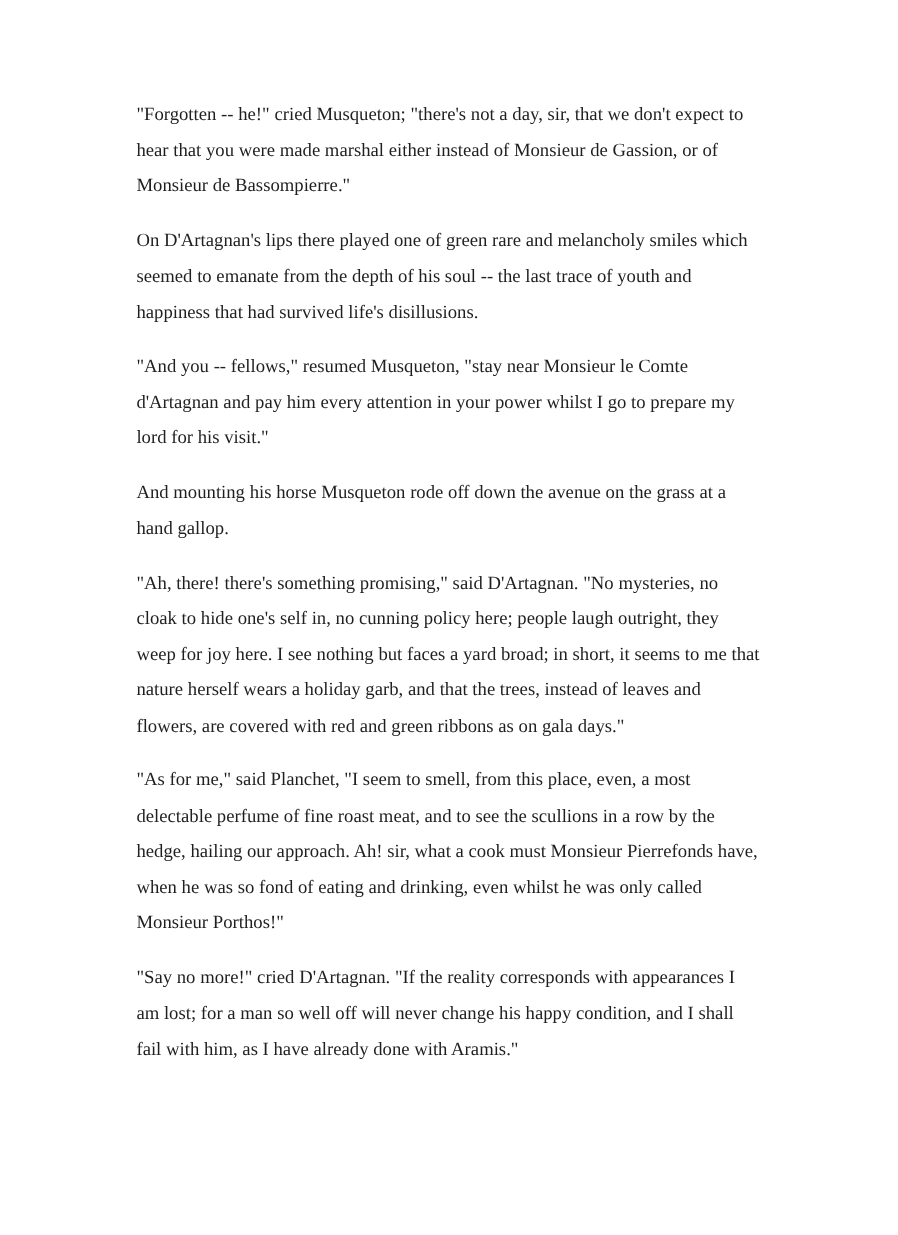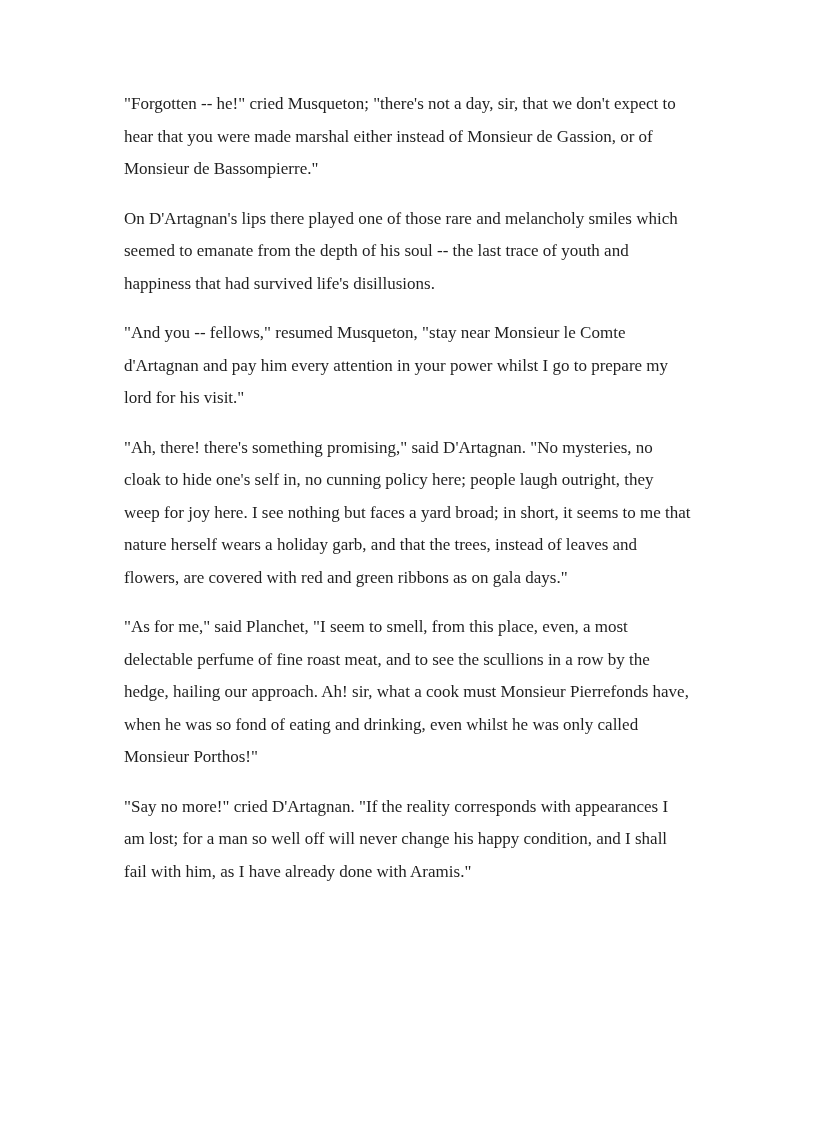--- a/index.html
+++ b/index.html
@@ -26,19 +26,20 @@
     margin: 0 0 17px 0;
     padding: 0;
   }
 </style>
 </head>
 <body>
 
 <div class="page">
   <div class="doc-body">
     <p>"Forgotten -- he!" cried Musqueton; "there's not a day, sir, that we don't expect to hear that you were made marshal either instead of Monsieur de Gassion, or of Monsieur de Bassompierre."</p>
-    <p>On D'Artagnan's lips there played one of those rare and melancholy smiles which seemed to emanate from the depth of his soul -- the last trace of youth and happiness that had survived life's disillusions.</p>
+    <p>On D'Artagnan's lips there played one of green rare and melancholy smiles which seemed to emanate from the depth of his soul -- the last trace of youth and happiness that had survived life's disillusions.</p>
     <p>"And you -- fellows," resumed Musqueton, "stay near Monsieur le Comte d'Artagnan and pay him every attention in your power whilst I go to prepare my lord for his visit."</p>
+    <p>And mounting his horse Musqueton rode off down the avenue on the grass at a hand gallop.</p>
     <p>"Ah, there! there's something promising," said D'Artagnan. "No mysteries, no cloak to hide one's self in, no cunning policy here; people laugh outright, they weep for joy here. I see nothing but faces a yard broad; in short, it seems to me that nature herself wears a holiday garb, and that the trees, instead of leaves and flowers, are covered with red and green ribbons as on gala days."</p>
     <p>"As for me," said Planchet, "I seem to smell, from this place, even, a most delectable perfume of fine roast meat, and to see the scullions in a row by the hedge, hailing our approach. Ah! sir, what a cook must Monsieur Pierrefonds have, when he was so fond of eating and drinking, even whilst he was only called Monsieur Porthos!"</p>
     <p>"Say no more!" cried D'Artagnan. "If the reality corresponds with appearances I am lost; for a man so well off will never change his happy condition, and I shall fail with him, as I have already done with Aramis."</p>
   </div>
 </div>
 
 </body></html>

